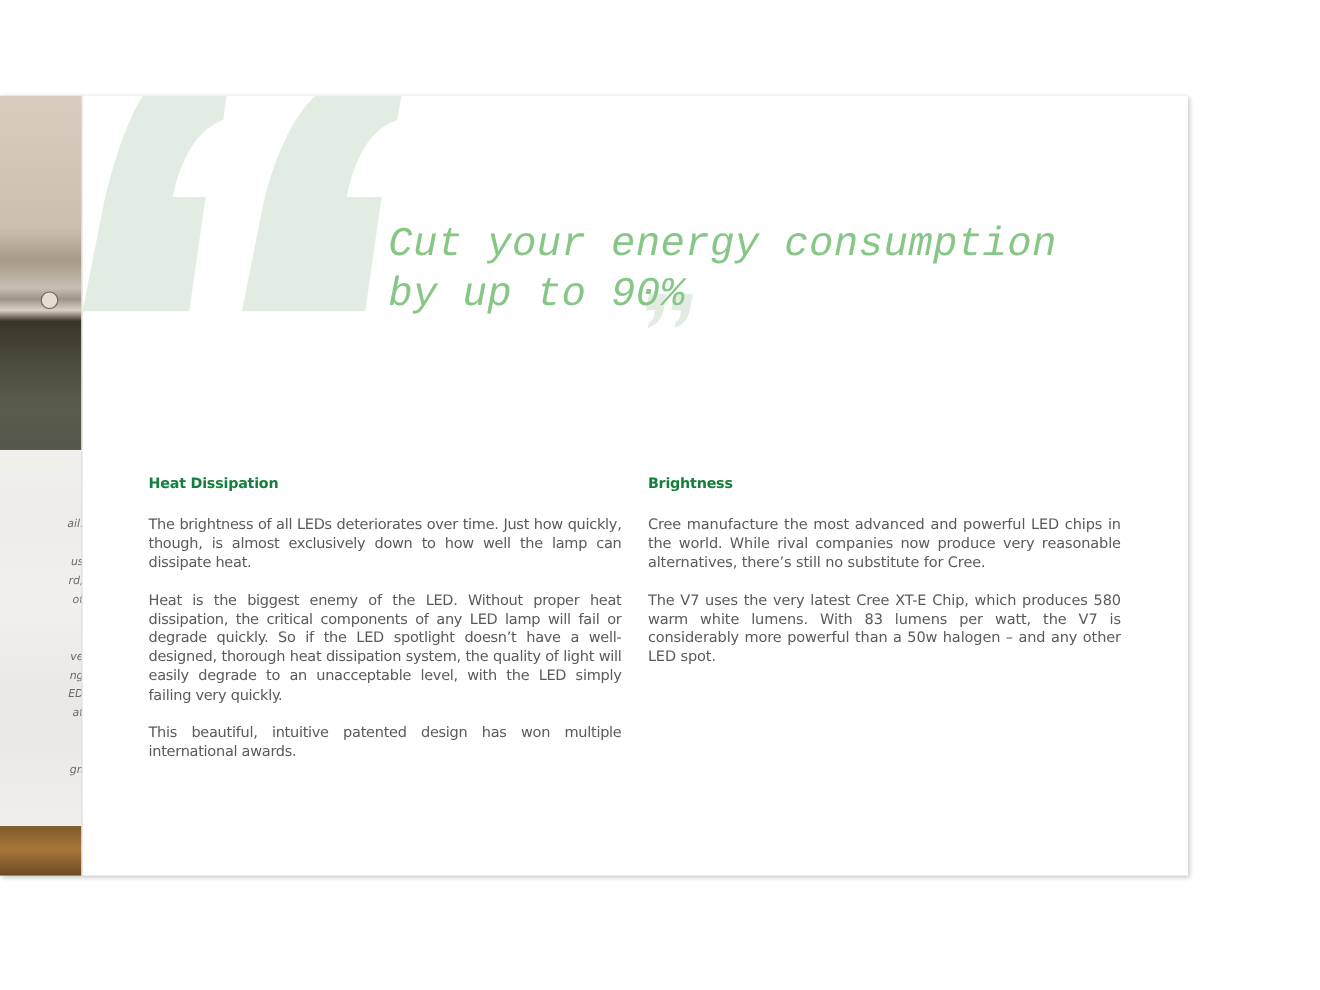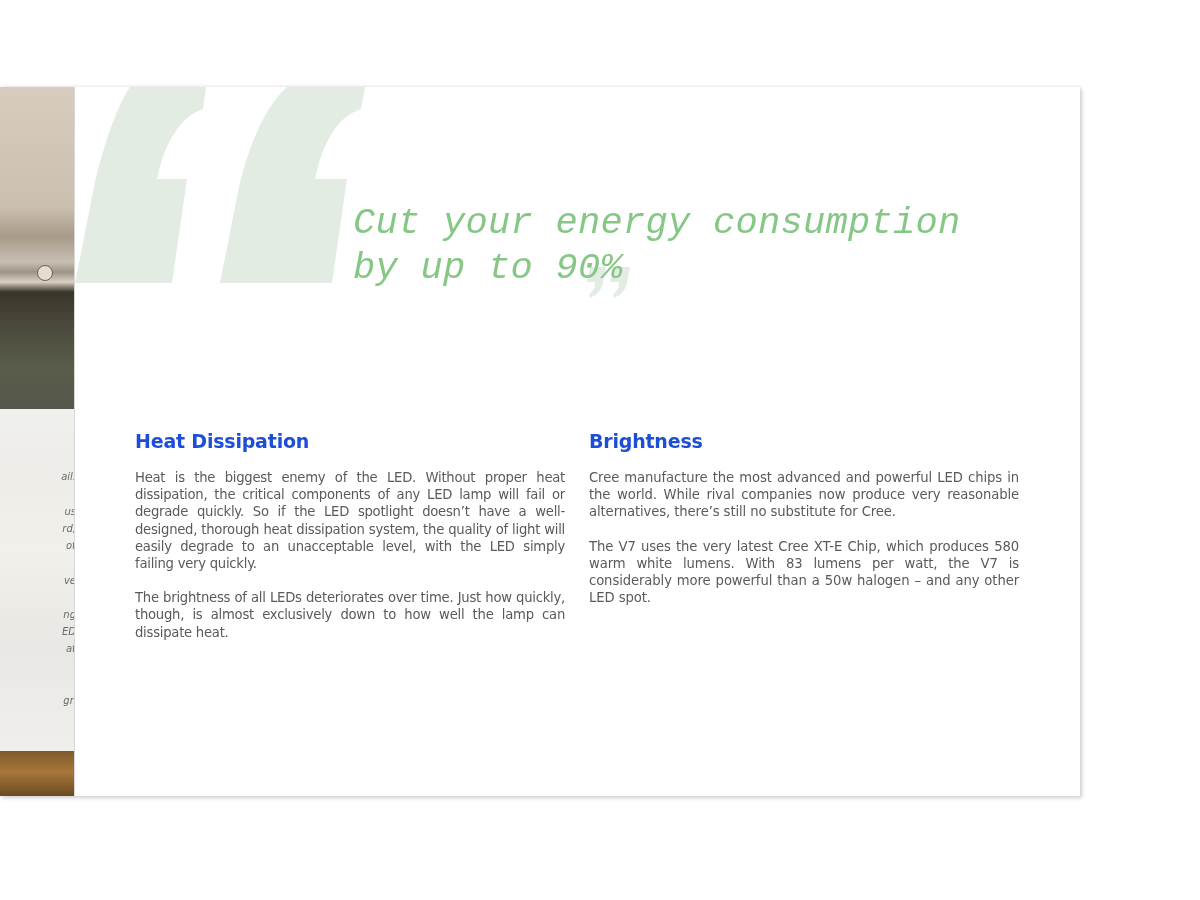--- a/index.html
+++ b/index.html
@@ -51,22 +51,22 @@
     letter-spacing: 0.3px;
     font-weight: normal;
   }
   .pull-quote span { display: block; }
   .col {
     position: absolute; top: 342px; width: 430px;
   }
   .col.left { left: 135px; }
   .col.right { left: 589px; }
   .col h2 {
-    margin: 0 0 16px 0; font-size: 19px; line-height: 24px;
-    color: #1d4ed8; font-weight: bold; font-family: "DejaVu Sans", sans-serif;
+    margin: 0 0 16px 0; font-size: 13px; line-height: 24px;
+    color: #15803d; font-weight: bold; font-family: "DejaVu Sans", sans-serif;
     letter-spacing: -0.2px;
   }
   .col p {
     margin: 0 0 17px 0; font-size: 13.2px; line-height: 17.2px;
     color: #5a5a5a; text-align: justify; letter-spacing: -0.25px;
     font-family: "DejaVu Sans", sans-serif;
   }
   .col.right p { letter-spacing: -0.1px; }
 </style>
 </head>
@@ -74,21 +74,21 @@
 
 <div class="spread">
 
   <div class="photo">
     <div class="knob"></div>
     <div class="overlay"></div>
     <div class="ghost-text" style="top:381px;right:-2px;">ail.</div>
     <div class="ghost-text" style="top:416px;right:-2px;">us</div>
     <div class="ghost-text" style="top:433px;right:-2px;">rd,</div>
     <div class="ghost-text" style="top:450px;right:-2px;">ot</div>
-    <div class="ghost-text" style="top:485px;right:-2px;">ve</div>
+    <div class="ghost-text" style="top:502px;right:-2px;">ve</div>
     <div class="ghost-text" style="top:519px;right:-2px;margin-left:24px;">ng</div>
     <div class="ghost-text" style="top:536px;right:-2px;">ED</div>
     <div class="ghost-text" style="top:553px;right:-2px;">at</div>
     <div class="ghost-text" style="top:605px;right:-2px;">gn</div>
   </div>
 
   <svg class="quote-open" viewBox="0 0 300 200">
     <path d="M55 0 L131 0 L128 22 C105 30 90 55 82 92 L112 92 L97 196 L0 196 L20 95 C32 45 45 15 55 0 Z" fill="#e2ece2"></path>
     <path d="M212 0 L290 0 L286 22 C262 30 248 55 240 92 L272 92 L257 196 L145 196 L165 95 C178 45 195 15 212 0 Z" fill="#e2ece2"></path>
   </svg>
@@ -98,22 +98,23 @@
     <path d="M27 2 L44 2 L41 18 C39 26 34 31 27 33 L28 28 C32 26 33 22 33 17 L24 17 Z" fill="#e2ece2"></path>
   </svg>
 
   <div class="pull-quote">
     <span>Cut your energy consumption</span>
     <span>by up to 90%</span>
   </div>
 
   <div class="col left">
     <h2>Heat Dissipation</h2>
+    <p>The brightness of all LEDs deteriorates over time. Just how quickly, though, is almost exclusively down to how well the lamp can dissipate heat.</p>
     <p>Heat is the biggest enemy of the LED. Without proper heat dissipation, the critical components of any LED lamp will fail or degrade quickly. So if the LED spotlight doesn’t have a well-designed, thorough heat dissipation system, the quality of light will easily degrade to an unacceptable level, with the LED simply failing very quickly.</p>
-    <p>The brightness of all LEDs deteriorates over time. Just how quickly, though, is almost exclusively down to how well the lamp can dissipate heat.</p>
+    <p>This beautiful, intuitive patented design has won multiple international awards.</p>
   </div>
 
   <div class="col right">
     <h2>Brightness</h2>
     <p>Cree manufacture the most advanced and powerful LED chips in the world. While rival companies now produce very reasonable alternatives, there’s still no substitute for Cree.</p>
     <p>The V7 uses the very latest Cree XT-E Chip, which produces 580 warm white lumens.  With 83 lumens per watt, the V7 is considerably more powerful than a 50w halogen – and any other LED spot.</p>
   </div>
 
 </div>
 

